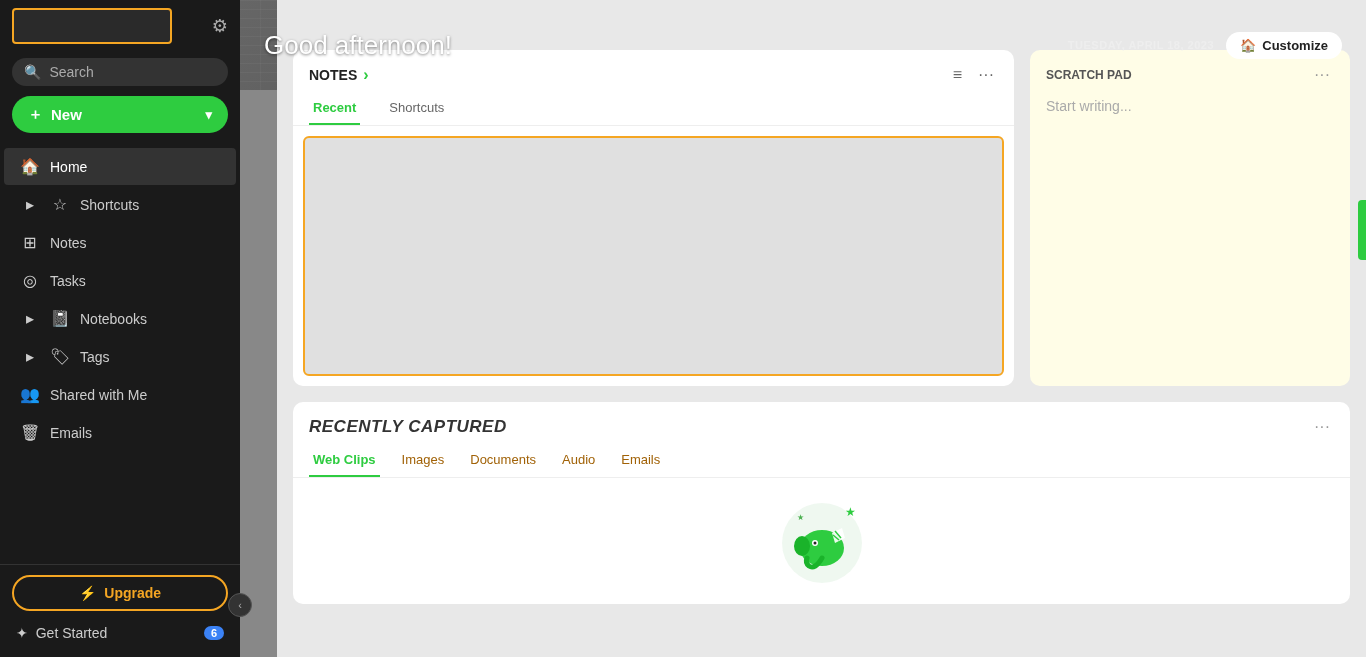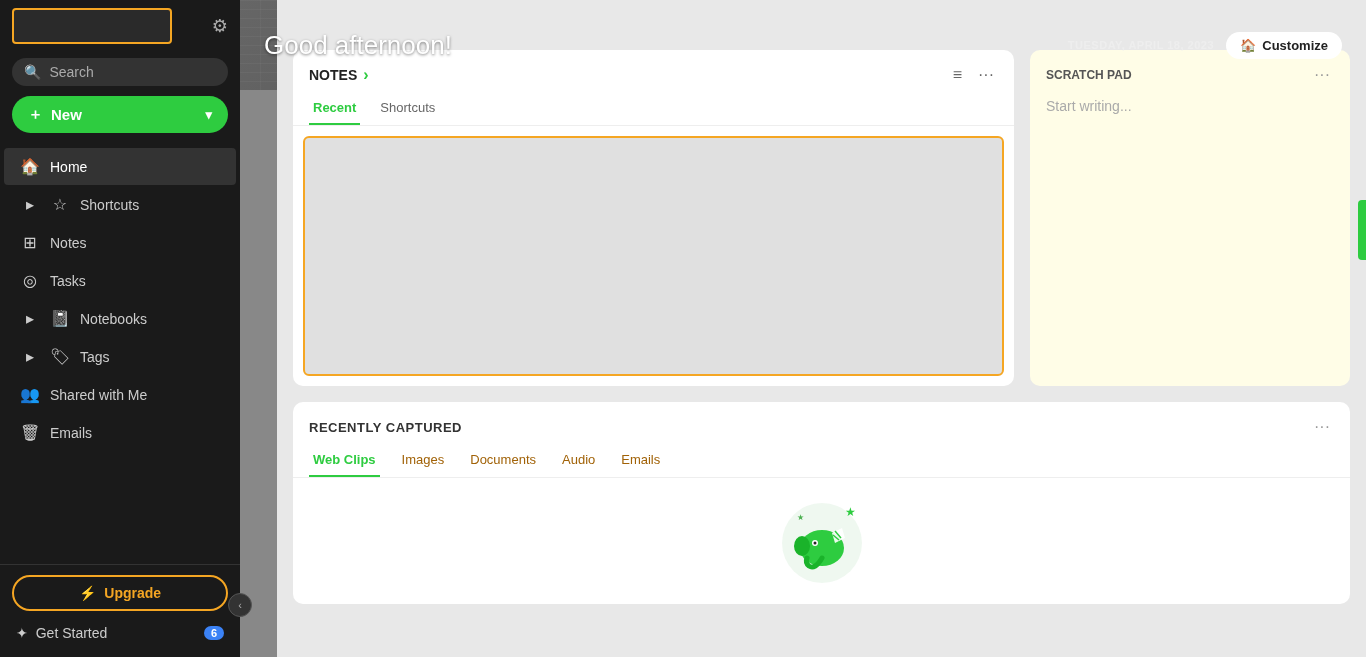--- a/index.html
+++ b/index.html
@@ -246,21 +246,21 @@
     .widget-icon-btn {
       background: none;
       border: none;
       cursor: pointer;
       color: #666;
       font-size: 16px;
       padding: 2px 4px;
     }
     .notes-tabs {
       display: flex;
-      gap: 0;
+      gap: 9px;
       padding: 8px 16px 0;
       border-bottom: 1px solid #eee;
     }
     .notes-tab {
       font-size: 13px;
       color: #666;
       padding: 6px 4px 8px;
       margin-right: 16px;
       cursor: pointer;
       border-bottom: 2px solid transparent;
@@ -311,24 +311,25 @@
       margin-top: 16px;
       padding: 0 0 16px;
     }
     .captured-header {
       display: flex;
       align-items: center;
       justify-content: space-between;
       padding: 14px 16px 0;
     }
     .captured-title {
-      font-size: 13px;
+      font-size: 17px;
       font-weight: 700;
       color: #333;
       letter-spacing: 0.5px;
+      font-style: italic;
     }
     .captured-more { color: #999; cursor: pointer; font-size: 16px; }
     .captured-tabs {
       display: flex;
       gap: 2px;
       padding: 8px 16px 0;
       border-bottom: 1px solid #eee;
     }
     .captured-tab {
       font-size: 13px;

